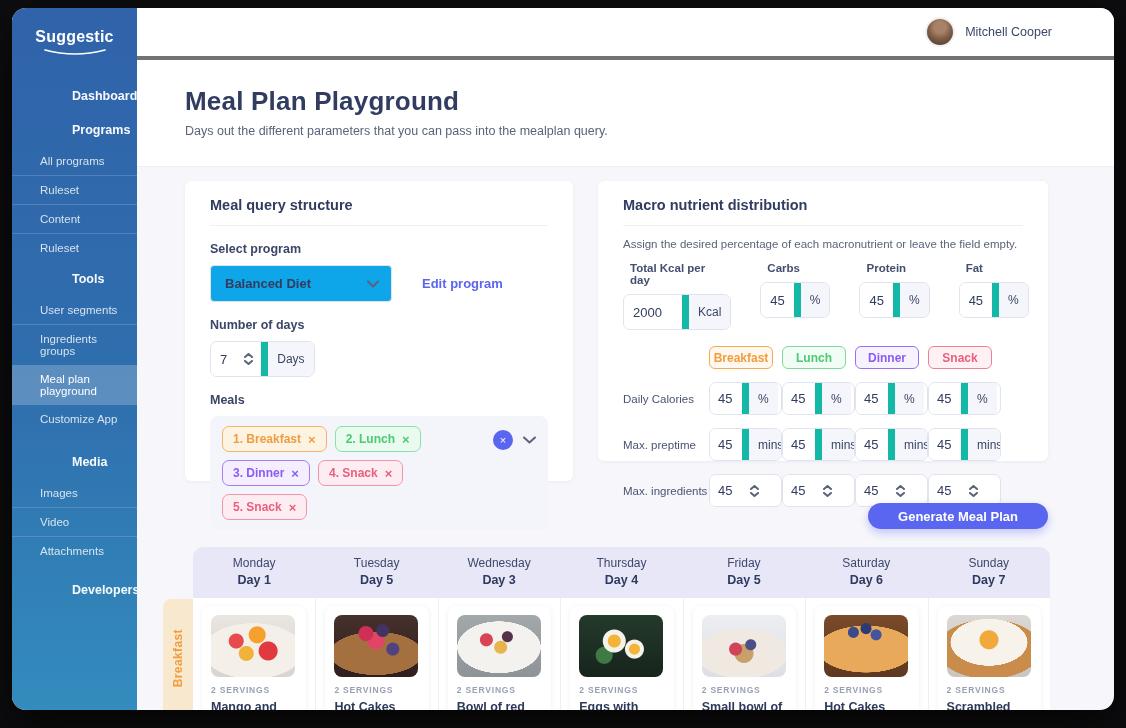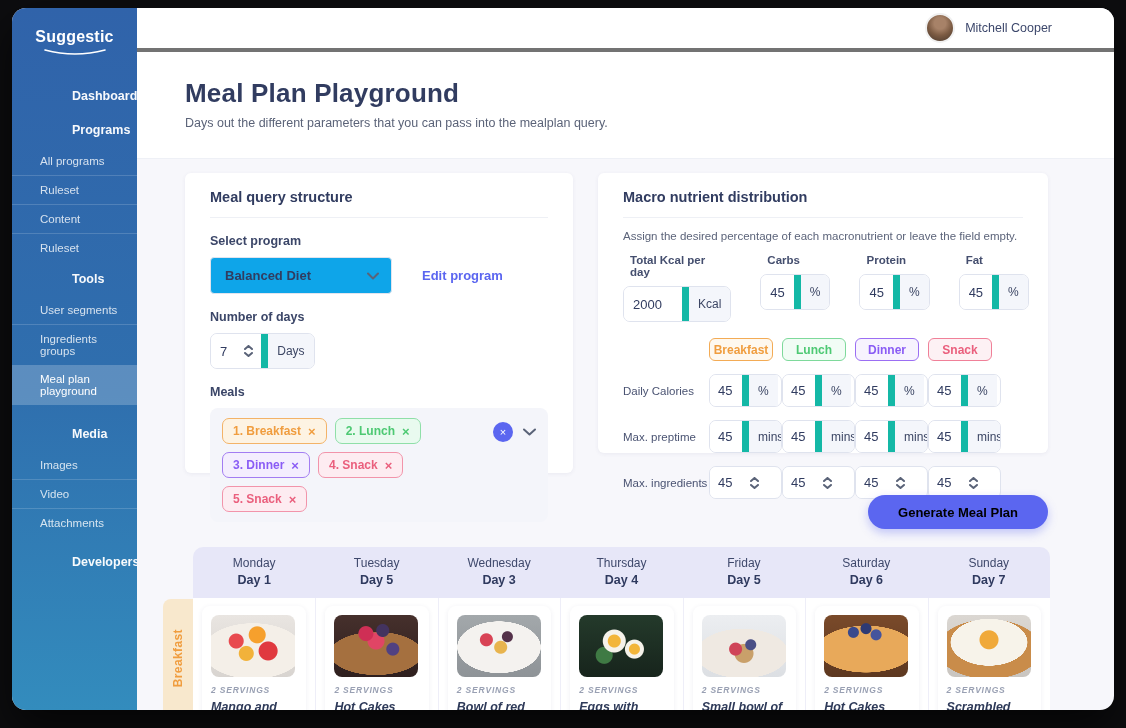--- a/index.html
+++ b/index.html
@@ -87,32 +87,32 @@
   .pill-orange { color:#f09d3f; border-color:#f3ab55; background:#fef8ef; }
   .pill-green  { color:#4dc973; border-color:#7ed99b; background:#f1fcf5; }
   .pill-purple { color:#8a5cf5; border-color:#9b6ef3; background:#f7f3fe; }
   .pill-red    { color:#ea5f7d; border-color:#f08098; background:#fdf1f4; }
   .macro-grid-row { display:grid; grid-template-columns:86px 73px 73px 73px 73px; align-items:center; margin-top:13px; }
   .macro-row-label { font-size:11.5px; color:#49527250; color:#4a5372; }
   .macro-grid-row .input-group { height:33px; }
   .macro-grid-row .ig-value { padding:0 8px; min-width:32px; }
 
   .gen-row { display:flex; justify-content:flex-end; margin-top:22px; }
-  .gen-btn { height:34px; padding:0 30px; border:none; border-radius:17px; background:#5b66f0; color:#000000;
+  .gen-btn { height:26px; padding:0 30px; border:none; border-radius:17px; background:#5b66f0; color:#ffffff;
     font-size:13px; font-weight:bold; font-family:"Liberation Sans",sans-serif; cursor:pointer;
     box-shadow:0 4px 10px rgba(91,102,240,.35); }
 
   
   .calendar { position:relative; margin:18px 0 0 8px; width:857px; }
   .cal-header { display:grid; grid-template-columns:repeat(7,1fr); background:#e7e7f8;
     border-radius:10px 10px 0 0; padding:9px 0 11px; }
   .cal-head-cell { text-align:center; }
   .cal-weekday { font-size:12px; color:#3e486b; }
   .cal-daynum { font-size:12.5px; font-weight:bold; color:#2f3a5f; margin-top:3px; }
-  .cal-body { display:grid; grid-template-columns:repeat(7,1fr); background:#fff; height:112px;font-style:italic; }
+  .cal-body { display:grid; grid-template-columns:repeat(7,1fr); background:#fff; height:112px; }
   .day-col { padding:8px 9px 0 9px; }
   .day-col + .day-col { border-left:1px solid #eeeef8; }
   .meal-card { background:#fff; border-radius:8px; box-shadow:0 1px 5px rgba(45,55,100,.08); padding:9px 9px 10px; }
   .meal-photo { width:84px; height:62px; border-radius:8px; margin-bottom:8px; }
   .servings { font-size:8.5px; font-weight:bold; letter-spacing:.8px; color:#99a0b3; }
   .meal-title { font-size:12.5px; font-weight:bold; color:#2e3a59; line-height:1.3; margin-top:4px; }
 
   .row-tab { position:absolute; left:-30px; top:52px; width:30px; height:158px; background:#f8e8cd;
     border-radius:8px 0 0 8px; display:flex; flex-direction:column; align-items:center; }
   .row-tab-label { writing-mode:vertical-rl; transform:rotate(180deg); color:#f09d3f; font-weight:bold;
@@ -180,20 +180,21 @@
       <div class="nav-heading">Dashboard</div>
       <div class="nav-heading">Programs</div>
       <div class="nav-sub">All programs</div>
       <div class="nav-sub">Ruleset</div>
       <div class="nav-sub">Content</div>
       <div class="nav-sub">Ruleset</div>
       <div class="nav-heading">Tools</div>
       <div class="nav-sub">User segments</div>
       <div class="nav-sub">Ingredients groups</div>
       <div class="nav-sub active">Meal plan playground</div>
+      <div class="nav-sub">Customize App</div>
       <div class="nav-heading" style="margin-top:12px;">Media</div>
       <div class="nav-sub">Images</div>
       <div class="nav-sub">Video</div>
       <div class="nav-sub">Attachments</div>
       <div class="nav-heading" style="margin-top:8px;">Developers</div>
     </nav>
   </aside>
 
   <div class="main">
 

